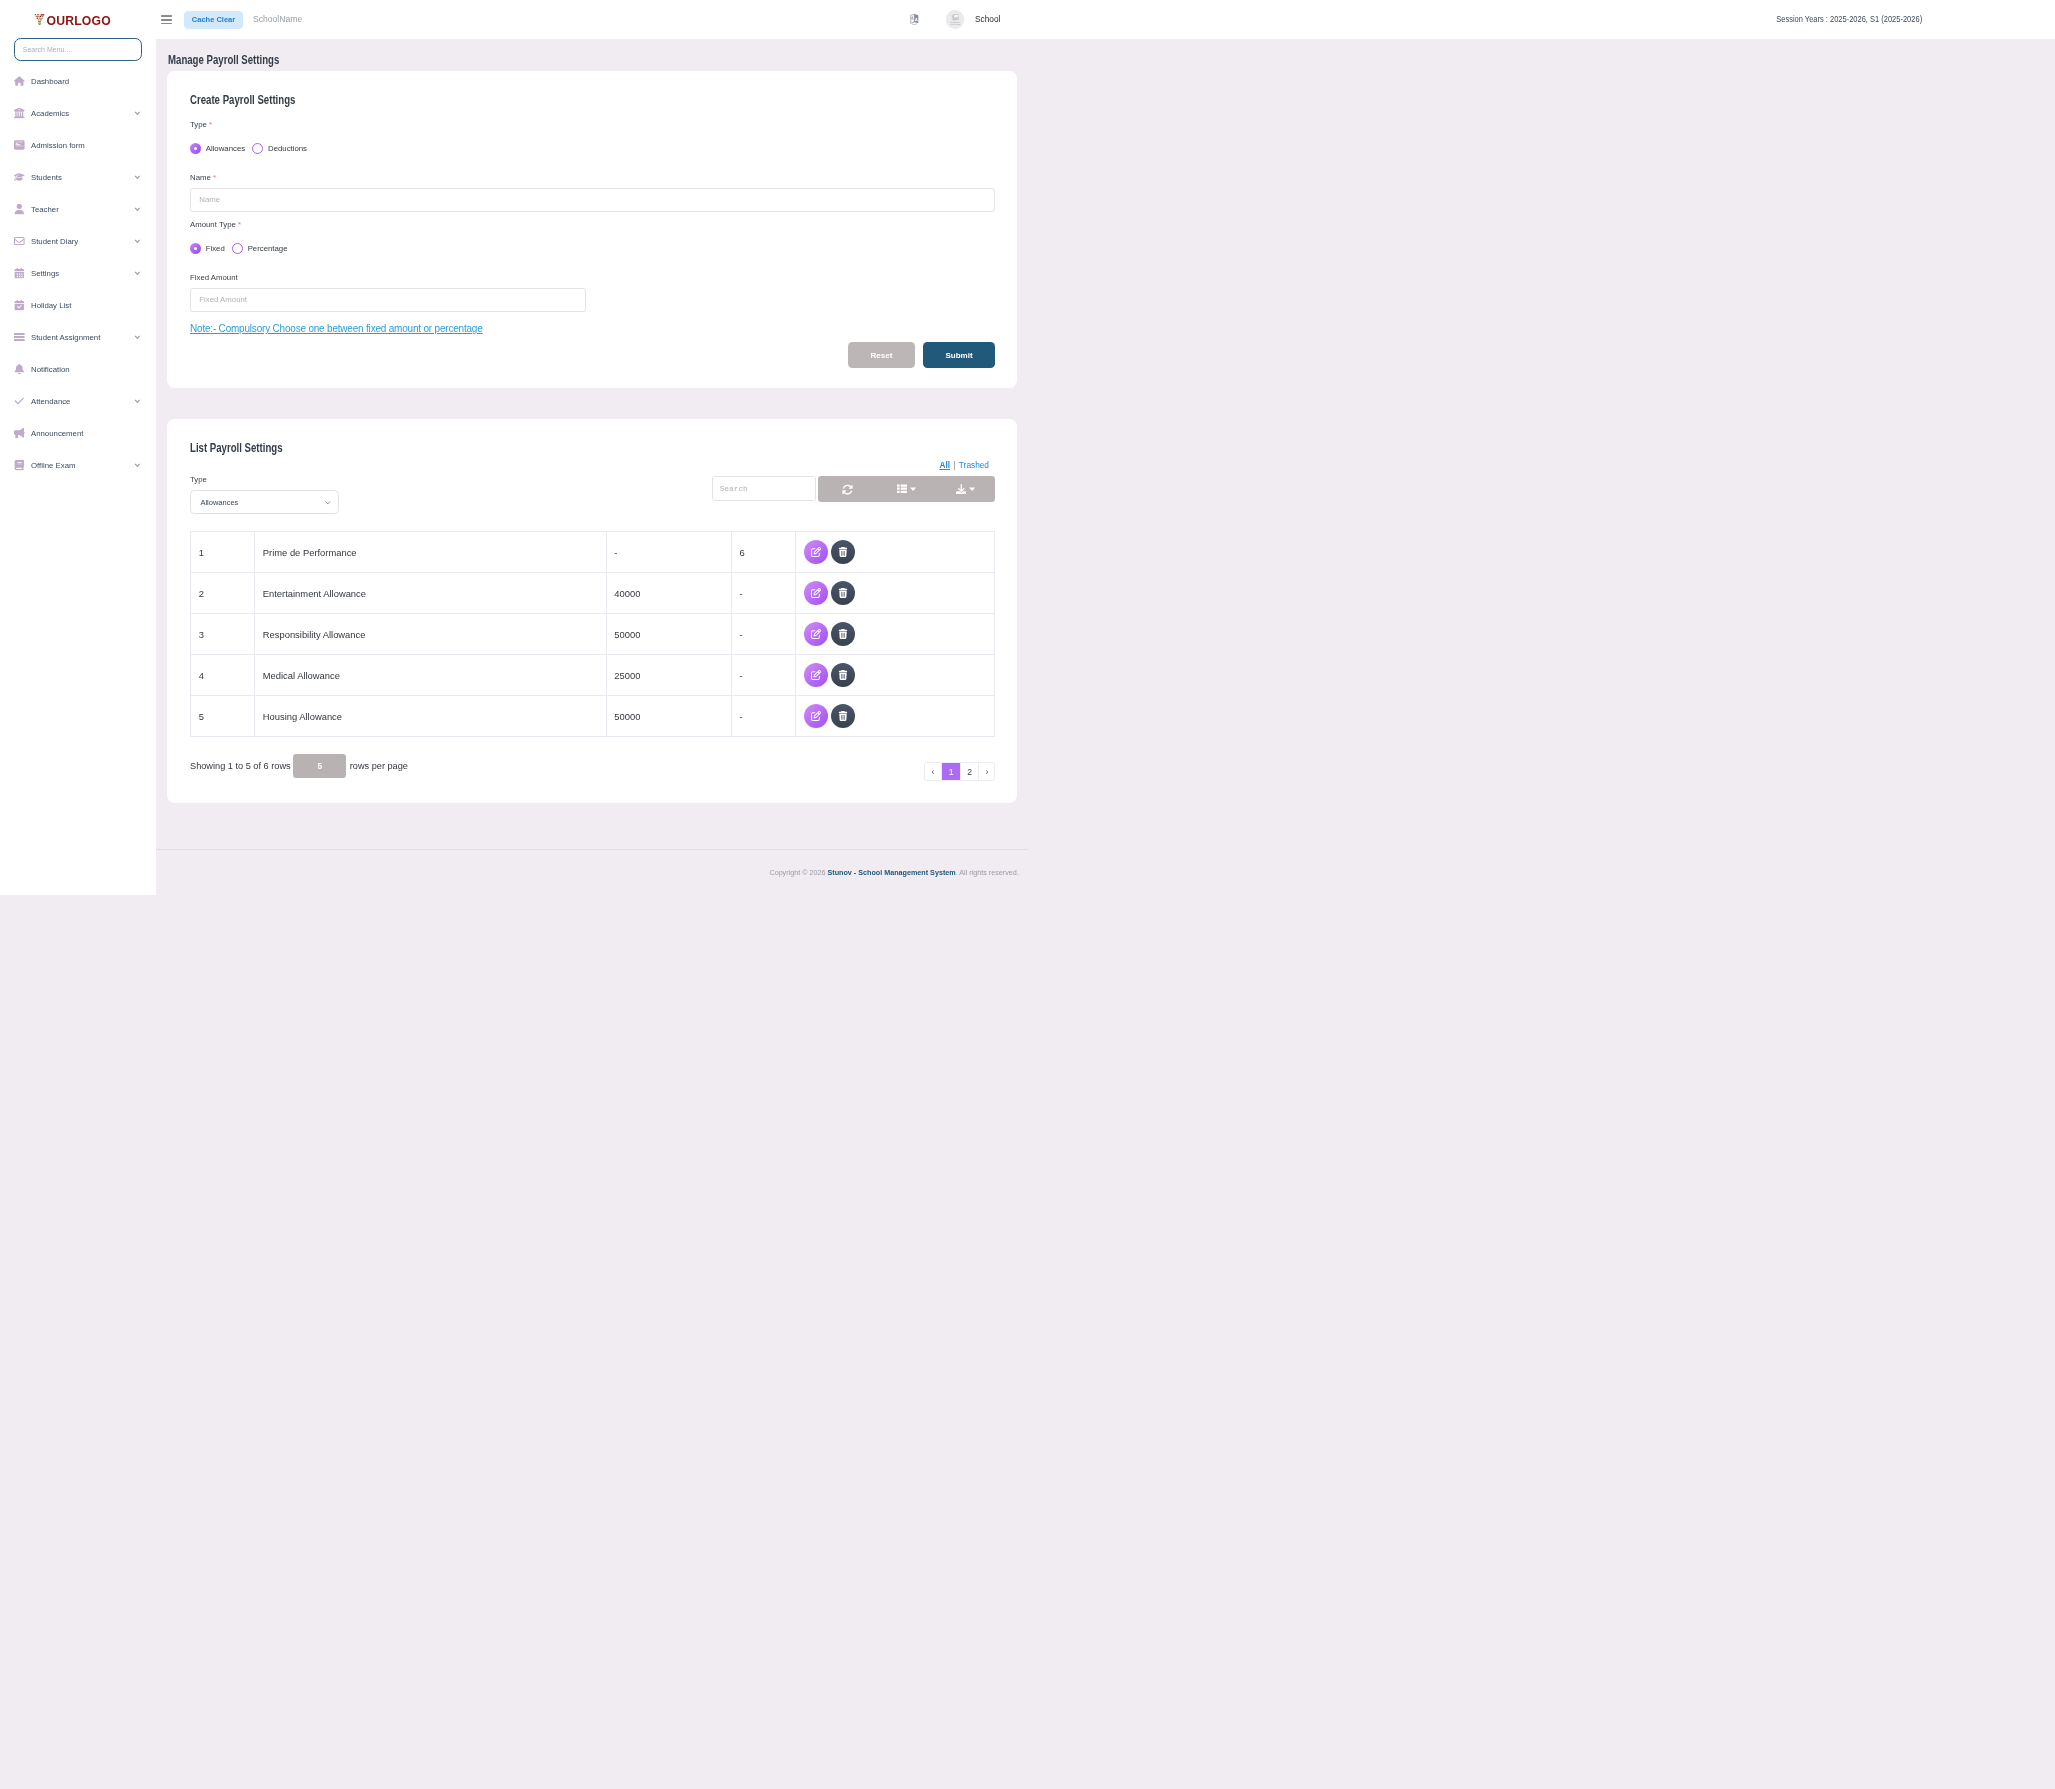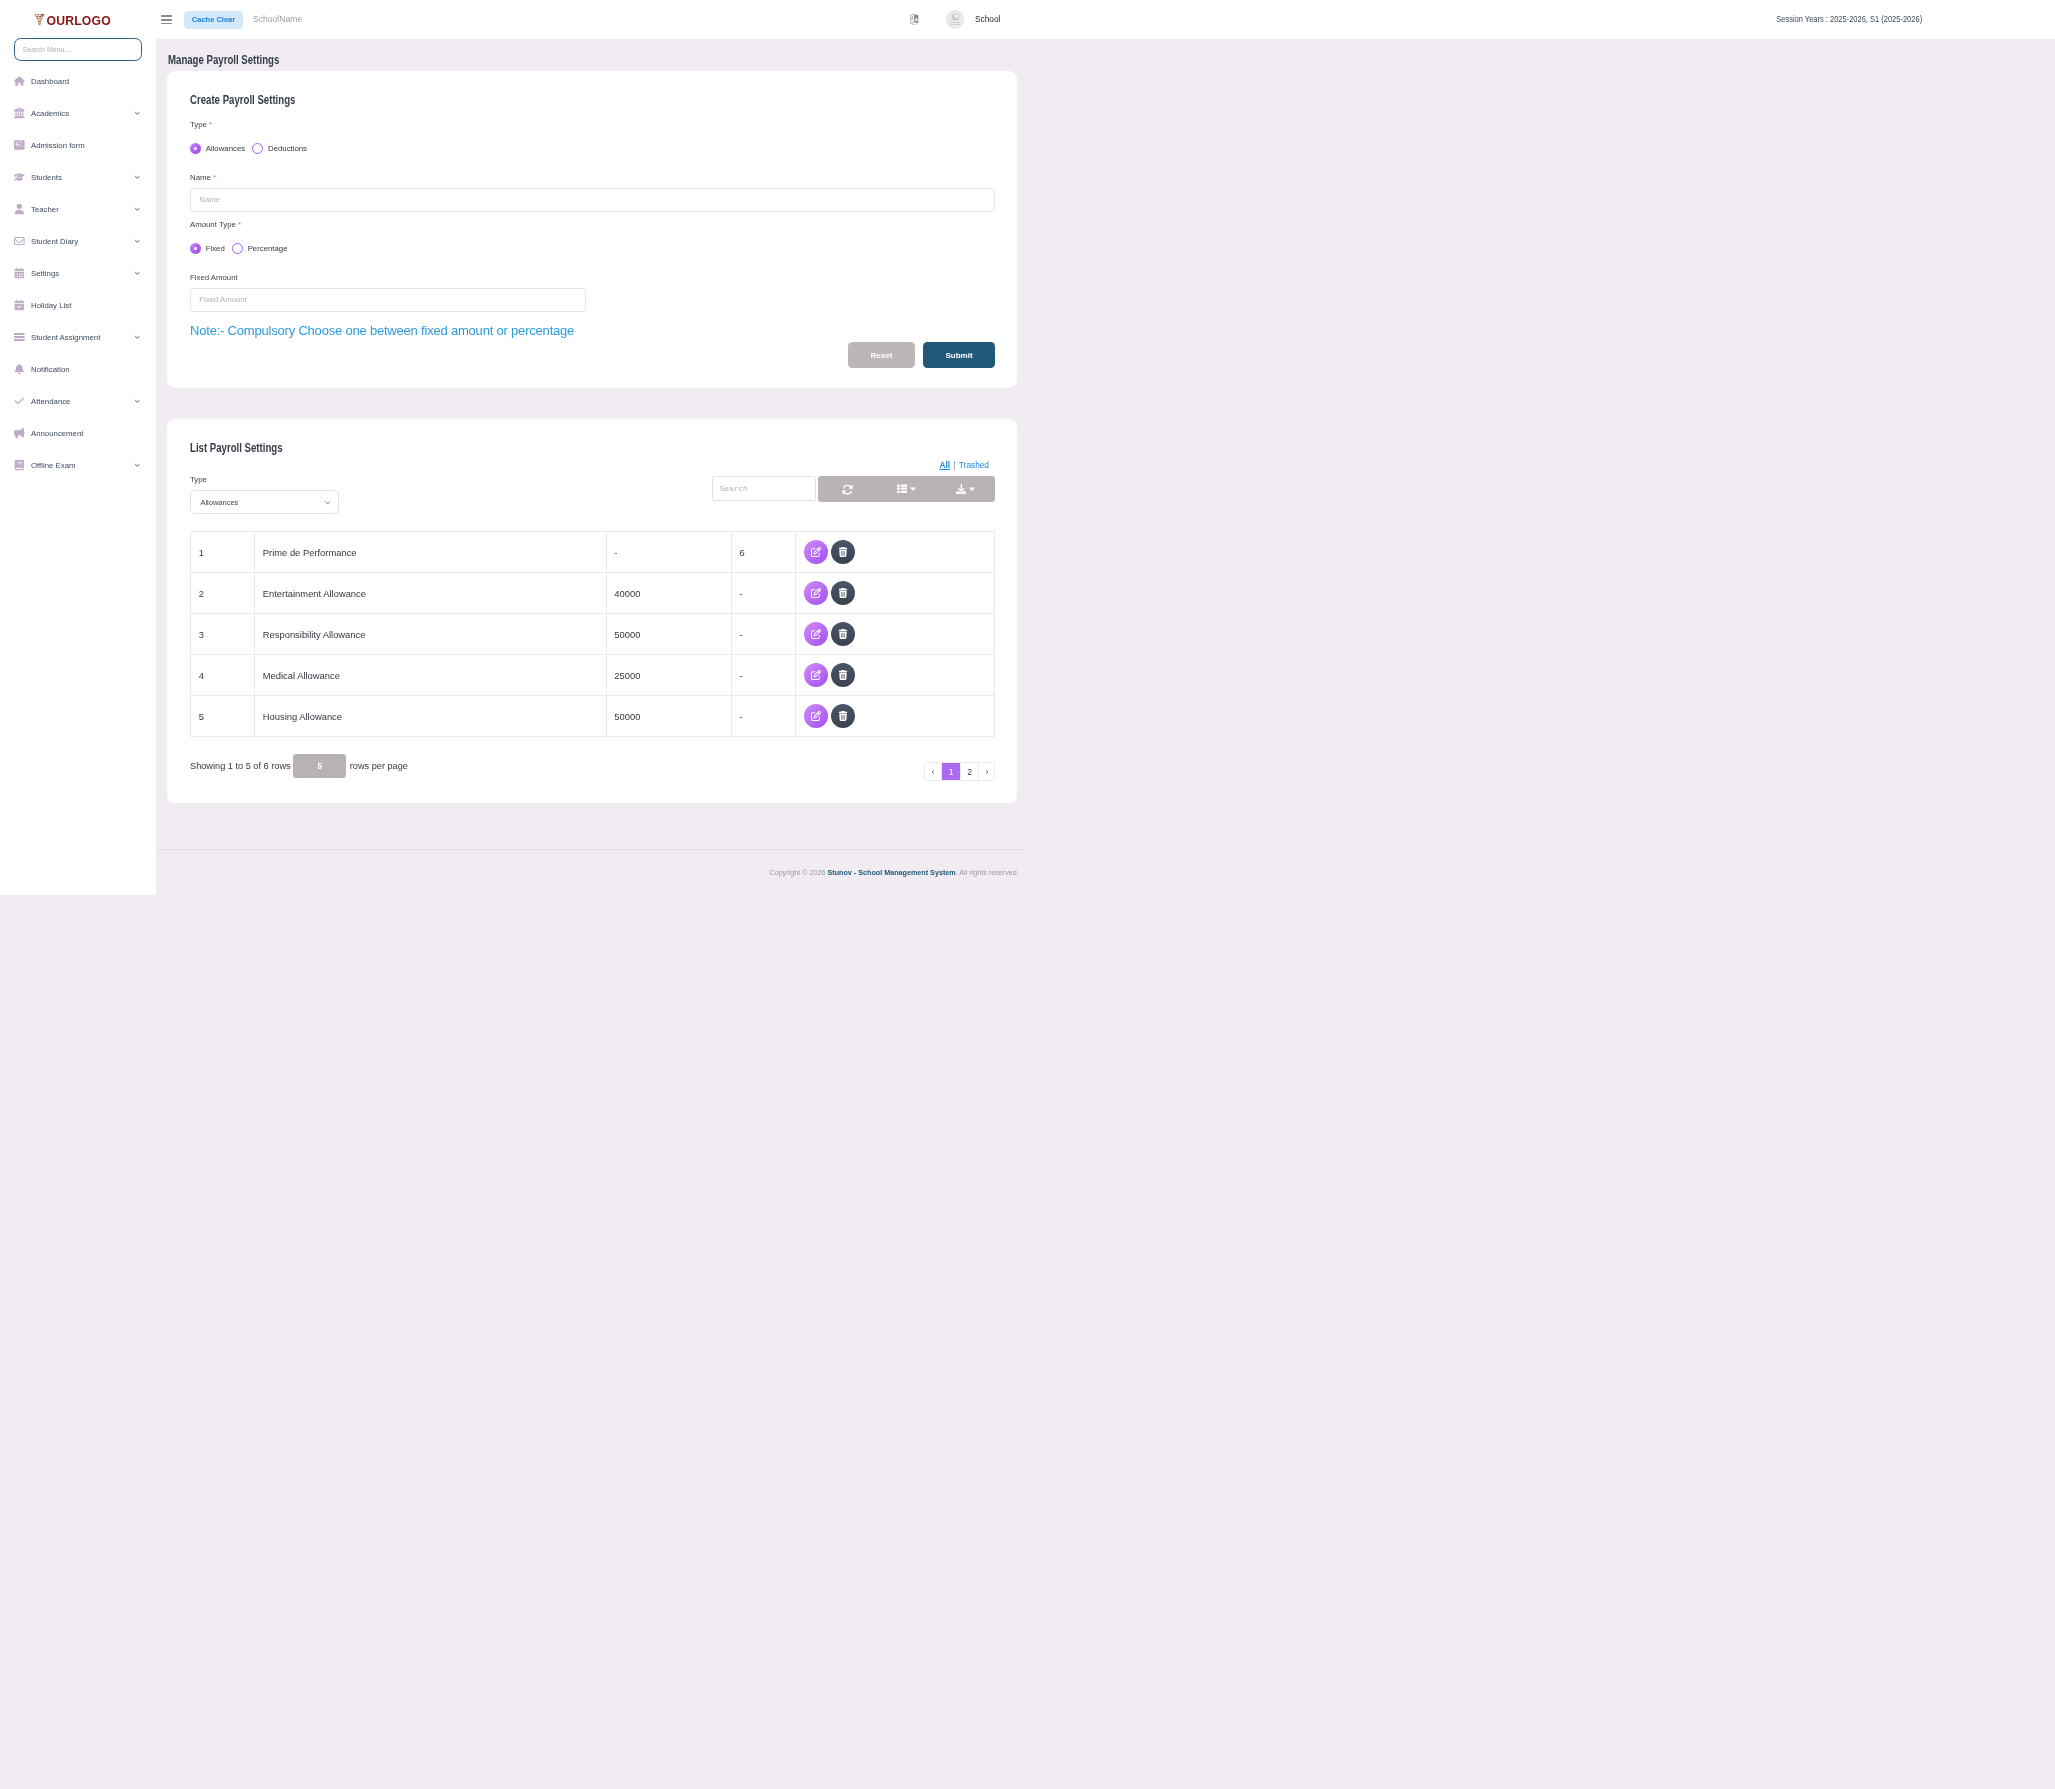--- a/index.html
+++ b/index.html
@@ -43,21 +43,21 @@
 
 .flabel { font-size:7.8px; color:#3c434b; }
 .req { color:#f06d6d; }
 .radio { display:inline-block; width:11px; height:11px; border-radius:50%; vertical-align:middle; }
 .radio.on { background:linear-gradient(135deg,#c887f8,#9748ef); position:relative; }
 .radio.on:after { content:""; position:absolute; left:3.6px; top:3.6px; width:3.9px; height:3.9px; border-radius:50%; background:#fff; }
 .radio.off { border:1.8px solid #a462f2; background:#fff; }
 .rlabel { font-size:7.8px; color:#333a40; vertical-align:middle; }
 .tinput { border:0.6px solid #e4e4e6; border-radius:2.8px; height:23.6px; font-size:7.8px; color:#444; padding:0 8.3px; font-family:"Liberation Sans",sans-serif; outline:none; }
 .tinput::placeholder { color:#b2b2b6; }
-.note { font-size:13px; letter-spacing:-0.2px; color:#2d9cdb; }
+.note { font-size:10px; letter-spacing:-0.2px; color:#2d9cdb;text-decoration:underline; }
 .btn { border:none; border-radius:4.4px; color:#fff; font-size:8px; font-weight:bold; font-family:"Liberation Sans",sans-serif; text-align:center; }
 .btn.reset { background:#bcb6b6; }
 .btn.submit { background:#21597a; }
 
 
 .alltrash { position:absolute; right:28px; top:41px; font-size:8.3px; }
 .alltrash a { color:#1e88e5; text-decoration:none; }
 .alltrash .all { font-weight:bold; text-decoration:underline; }
 .alltrash .sep { color:#8a8a8a; padding:0 3.3px; }
 .selectbox { position:absolute; left:23px; top:71px; width:149px; height:24.4px; border:0.6px solid #e2e2e6; border-radius:4.4px; background:#fff; }

